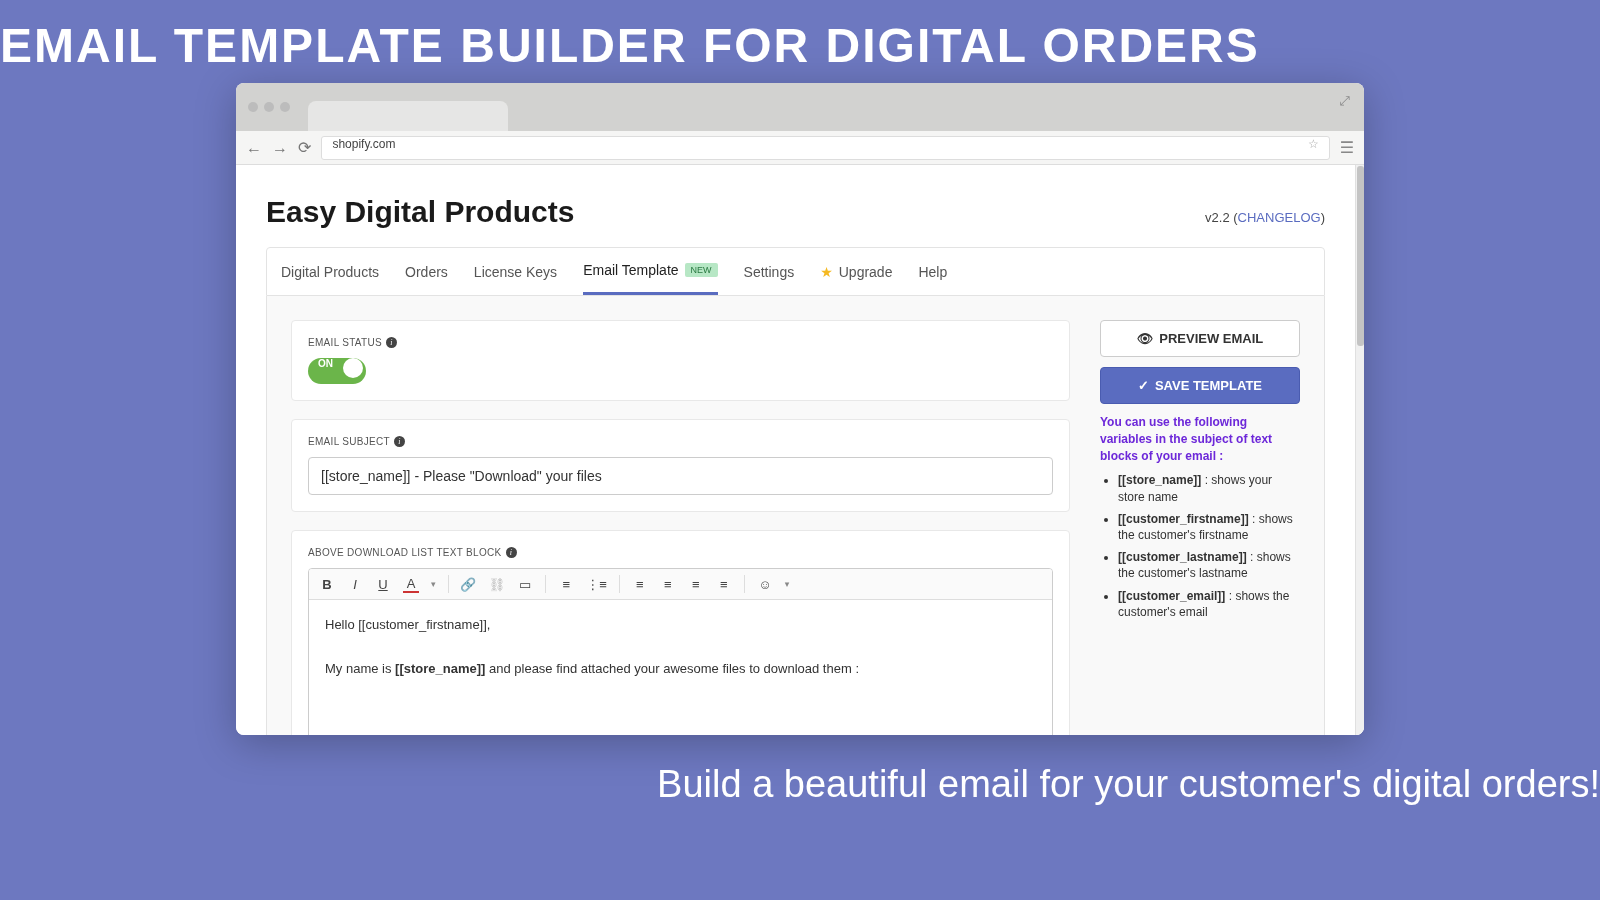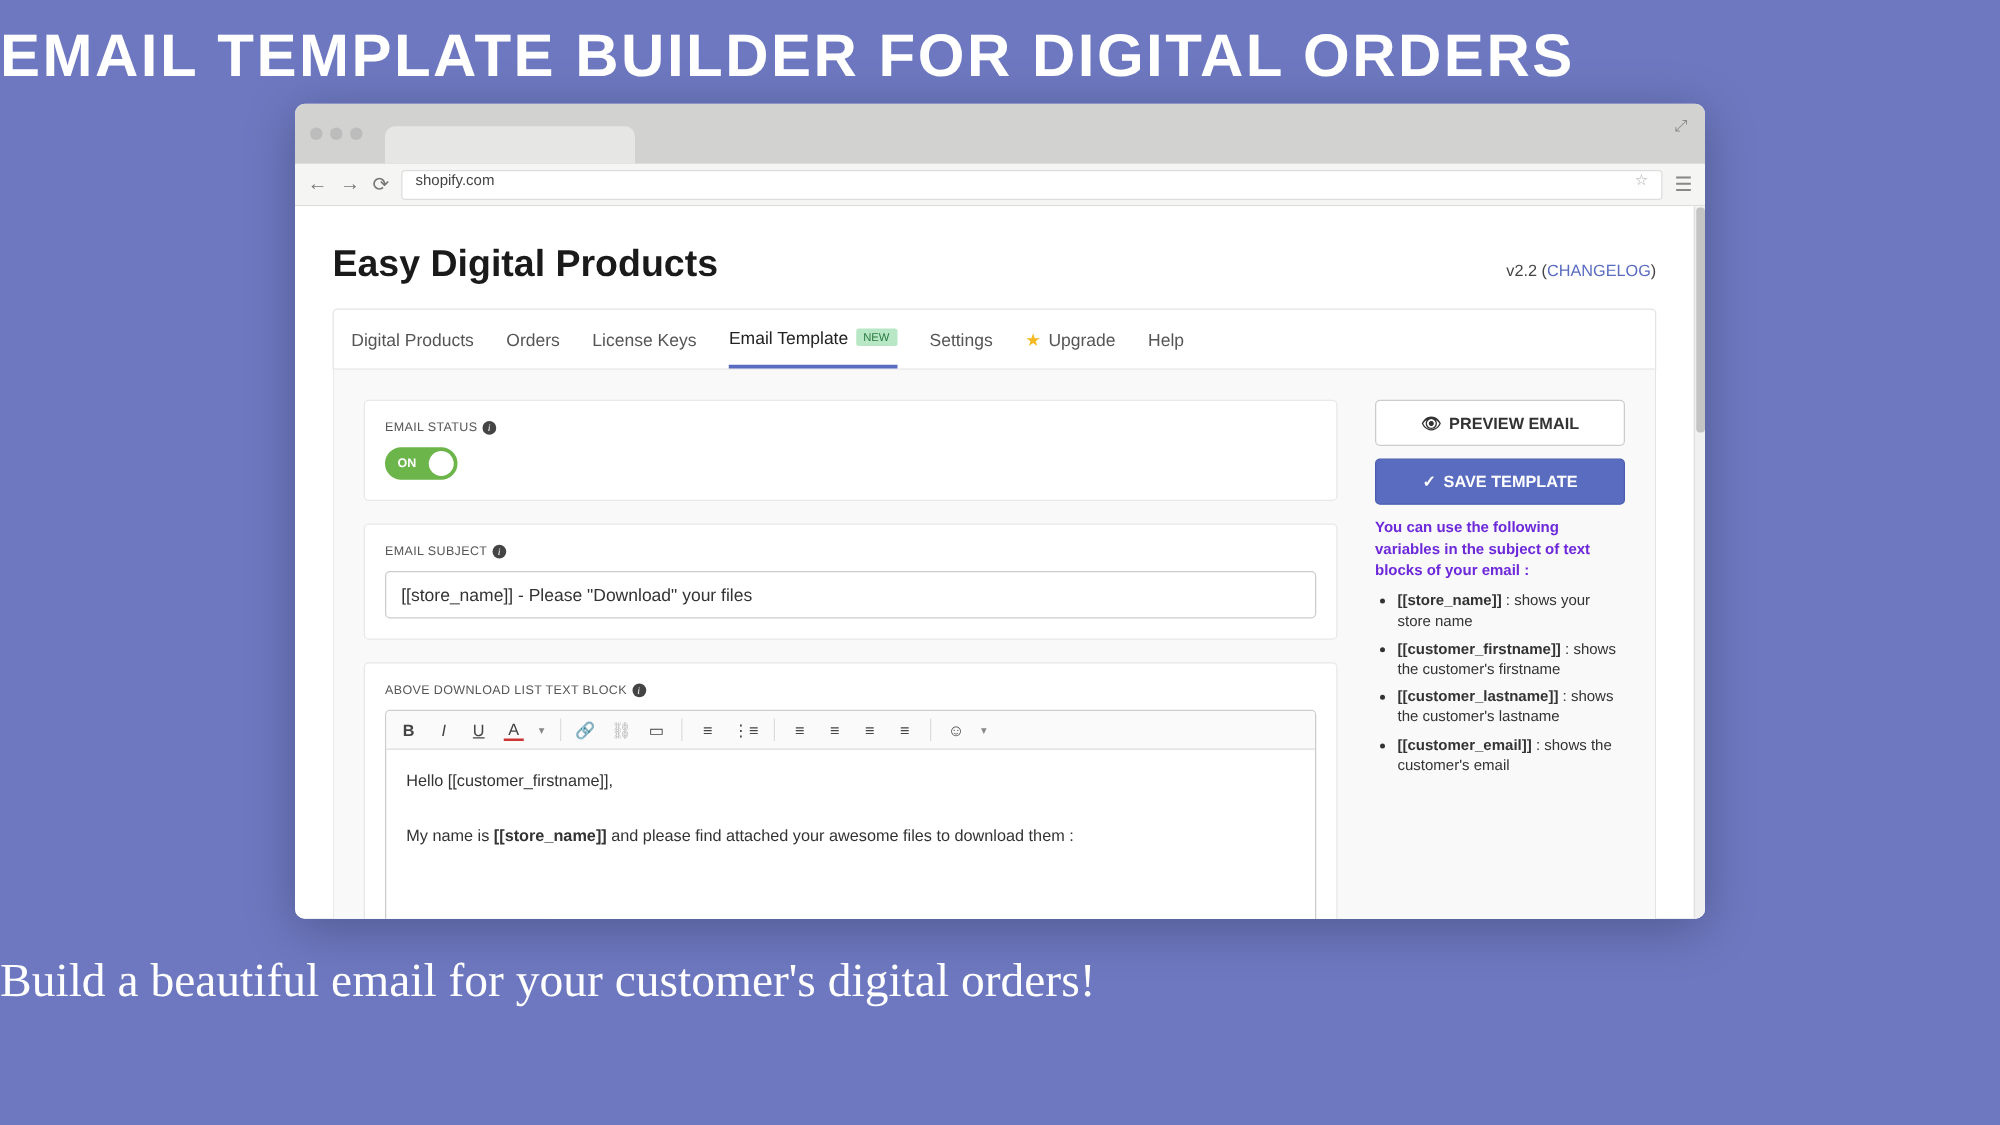--- a/index.html
+++ b/index.html
@@ -1,18 +1,18 @@
 <!DOCTYPE html>
 <html><head>
 <meta charset="utf-8">
 <style>
 *{box-sizing:border-box;margin:0;padding:0}
 body{font-family:-apple-system,BlinkMacSystemFont,"Segoe UI",sans-serif;background:#6d78c0;width:1600px;height:900px;overflow:hidden;position:relative}
 .banner-top{color:#fff;font-size:48px;font-weight:900;text-align:left;letter-spacing:2px;padding:18px 0 10px;font-family:"Arial Black",sans-serif}
-.banner-bottom{color:#fff;font-size:38px;text-align:left;padding:28px 0;font-family:Liberation Serif, serif}
+.banner-bottom{color:#fff;font-size:38px;text-align:right;padding:28px 0;font-family:Liberation Sans, sans-serif}
 .browser{width:1128px;margin:0 auto;background:#fff;border-radius:8px;overflow:hidden;box-shadow:0 8px 40px rgba(0,0,0,.25)}
 .browser-top{background:#d2d2d0;height:48px;display:flex;align-items:center;padding:0 12px;position:relative}
 .dots{display:flex;gap:6px;margin-right:18px}
 .dot{width:10px;height:10px;border-radius:50%;background:#bcbcbc}
 .tab-shape{width:200px;height:30px;background:#e6e6e5;border-radius:8px 8px 0 0;margin-top:18px}
 .expand-ic{position:absolute;right:14px;top:10px;color:#888;font-size:13px}
 .addr-bar{background:#f5f5f4;height:34px;display:flex;align-items:center;padding:0 10px;gap:10px;border-bottom:1px solid #ddd}
 .nav-arrow{color:#777;font-size:16px;cursor:pointer}
 .url-box{flex:1;background:#fff;border:1px solid #ddd;border-radius:3px;height:24px;display:flex;padding:0 10px;font-size:12px;color:#444}
 .url-box .star{margin-left:auto;color:#aaa}
@@ -27,21 +27,21 @@
 .tab{padding:14px 0;cursor:pointer;display:flex;align-items:center;gap:6px}
 .tab.active{color:#222;border-bottom:3px solid #5a6cc0;font-weight:500}
 .badge-new{background:#b7e7c5;color:#2a7a42;font-size:9px;font-weight:400;padding:2px 6px;border-radius:2px}
 .star-ic{color:#f5b922}
 .content{display:flex;margin:0 30px;border:1px solid #e3e3e3;border-top:none;border-radius:0 0 4px 4px;padding:24px;gap:30px;background:#f9f9f9}
 .left{flex:1}
 .right{width:200px}
 .section{background:#fff;border:1px solid #e8e8e8;border-radius:4px;padding:16px;margin-bottom:18px}
 .sec-label{font-size:10px;font-weight:400;color:#555;letter-spacing:.3px;margin-bottom:10px;display:flex;align-items:center;gap:4px}
 .info-ic{width:11px;height:11px;border-radius:50%;background:#444;color:#fff;display:inline-flex;align-items:center;justify-content:center;font-size:8px;font-style:italic;font-family:serif}
-.toggle{width:58px;height:26px;background:#6bb54a;border-radius:13px;position:relative;display:flex;align-items:center;padding:0 10px}
+.toggle{width:58px;height:26px;background:#6bb54a;border-radius:13px;position:relative;display:flex;padding:0 10px}
 .toggle span{color:#fff;font-size:10px;font-weight:700}
 .toggle::after{content:"";position:absolute;right:3px;width:20px;height:20px;background:#fff;border-radius:50%}
 .text-input{width:100%;border:1px solid #ccc;border-radius:4px;padding:10px 12px;font-size:14px;color:#333}
 .editor{border:1px solid #ccc;border-radius:4px;overflow:hidden}
 .toolbar{border-bottom:1px solid #ddd;padding:6px 10px;display:flex;gap:12px;align-items:center;font-size:13px;color:#444;background:#fafafa}
 .tb-btn{cursor:pointer;min-width:16px;text-align:center}
 .tb-sep{width:1px;height:18px;background:#ddd}
 .ed-body{padding:14px 16px;font-size:13px;color:#333;height:150px;line-height:1.7}
 .btn{border-radius:4px;padding:10px 16px;font-size:13px;font-weight:600;cursor:pointer;display:flex;align-items:center;justify-content:center;gap:6px;width:100%;margin-bottom:10px}
 .btn-outline{background:#fff;border:1px solid #ccc;color:#333}

